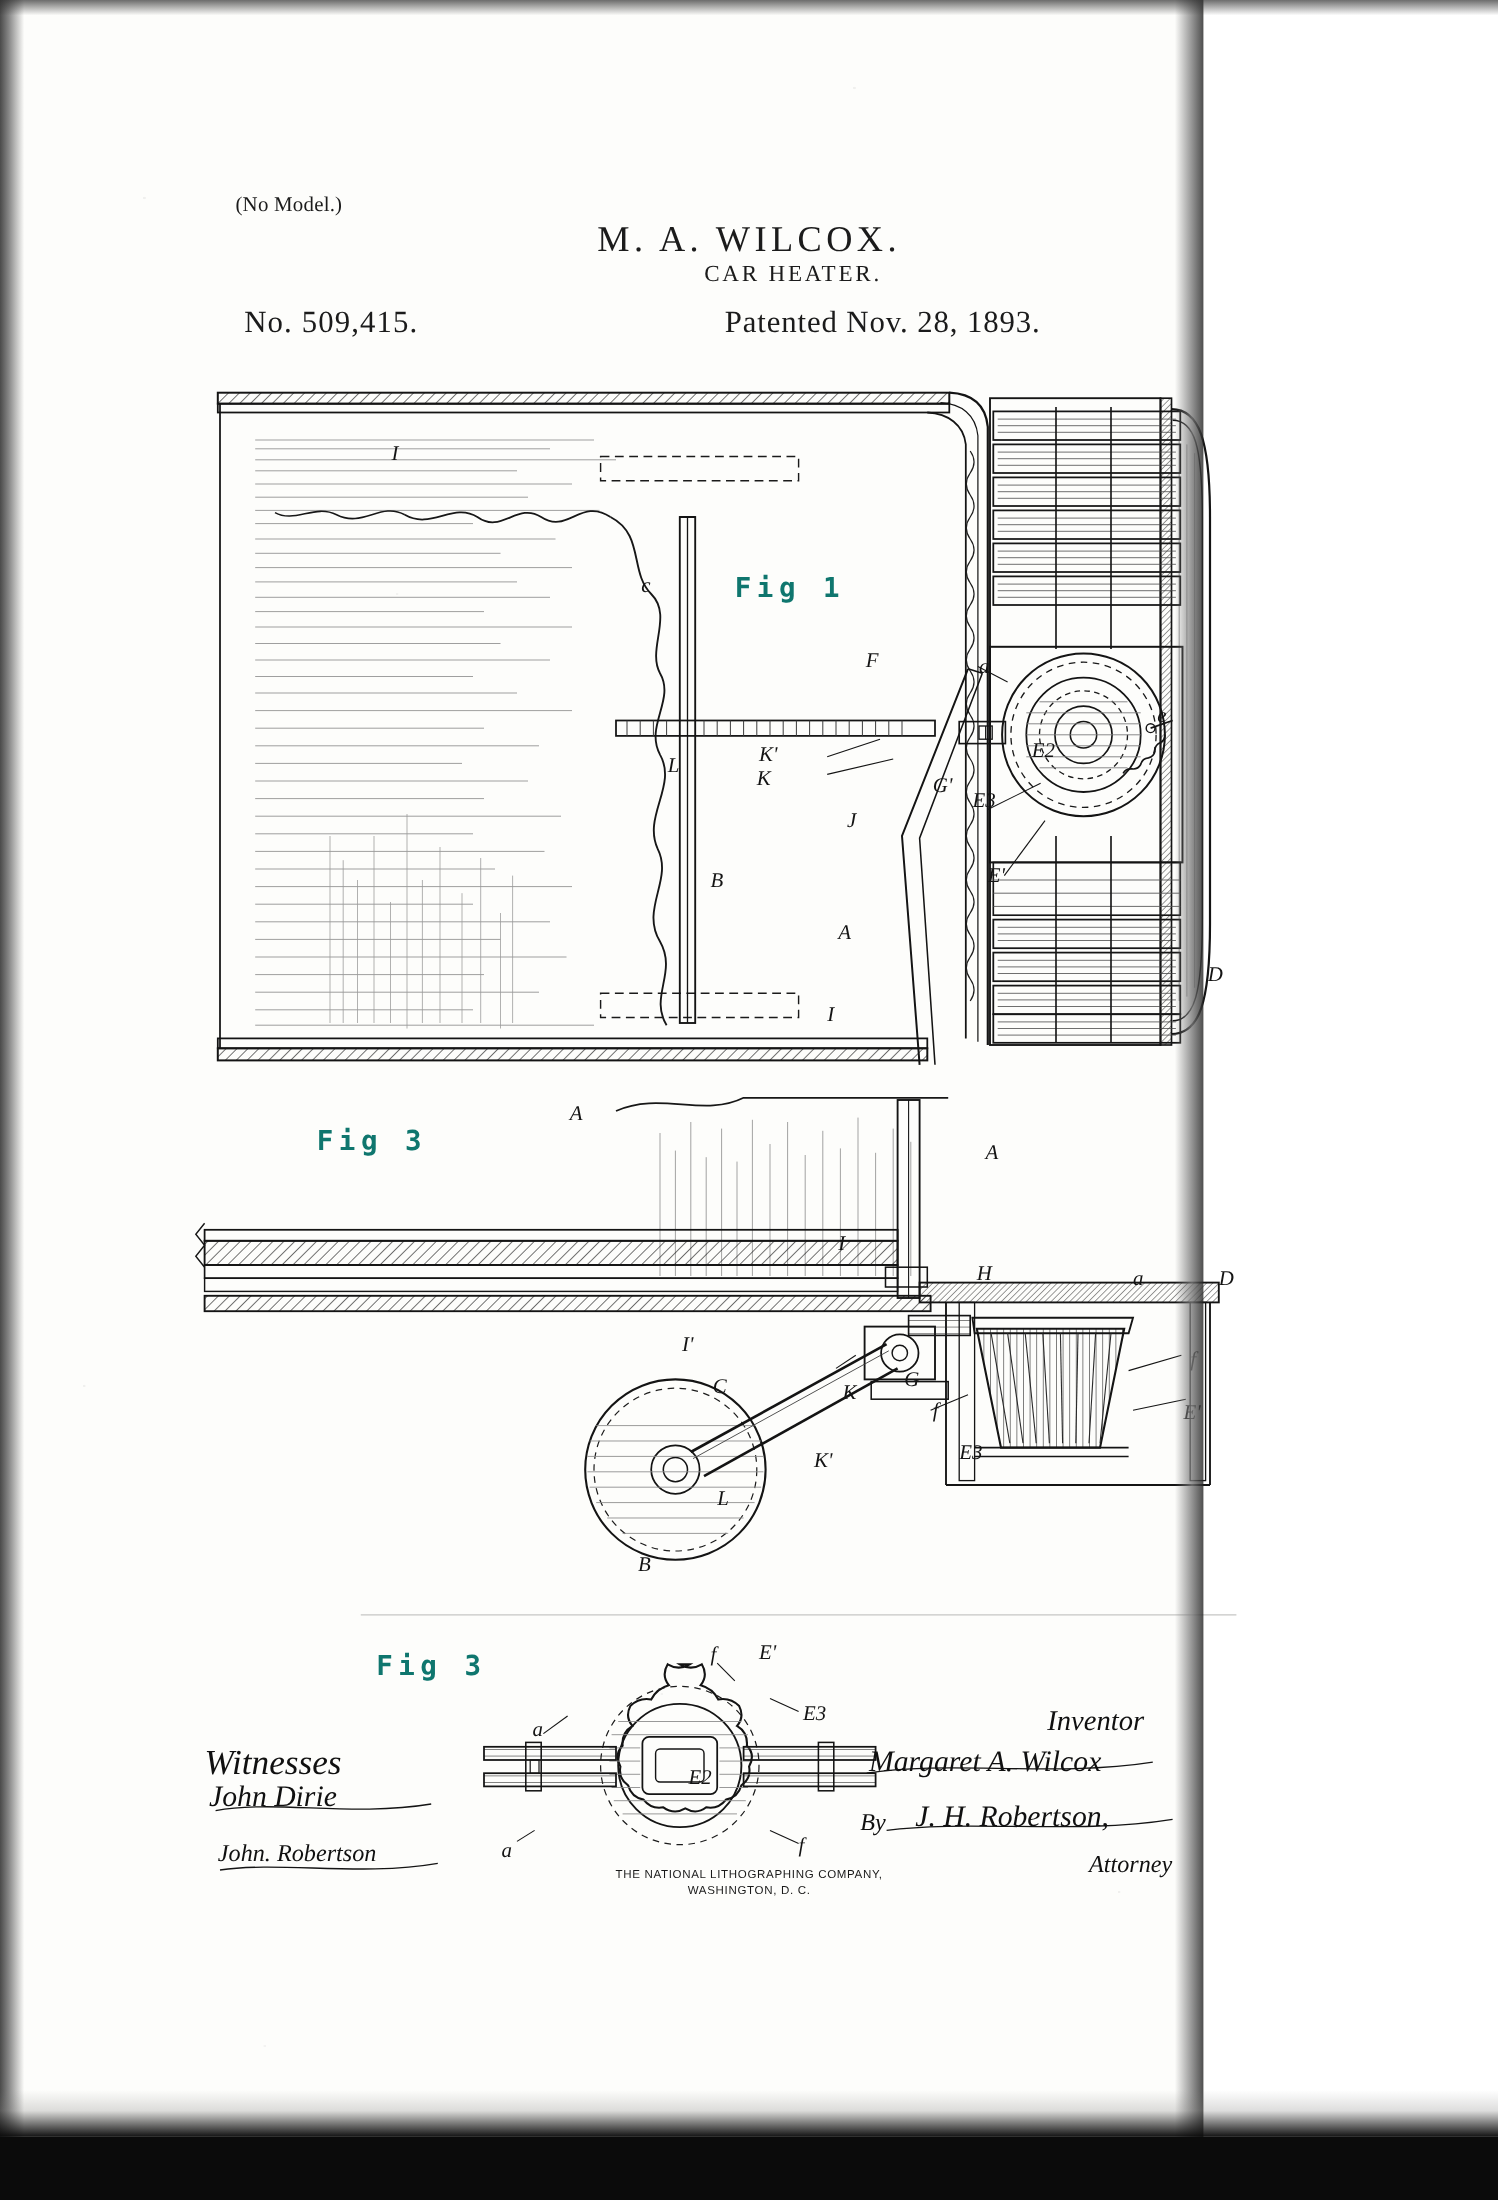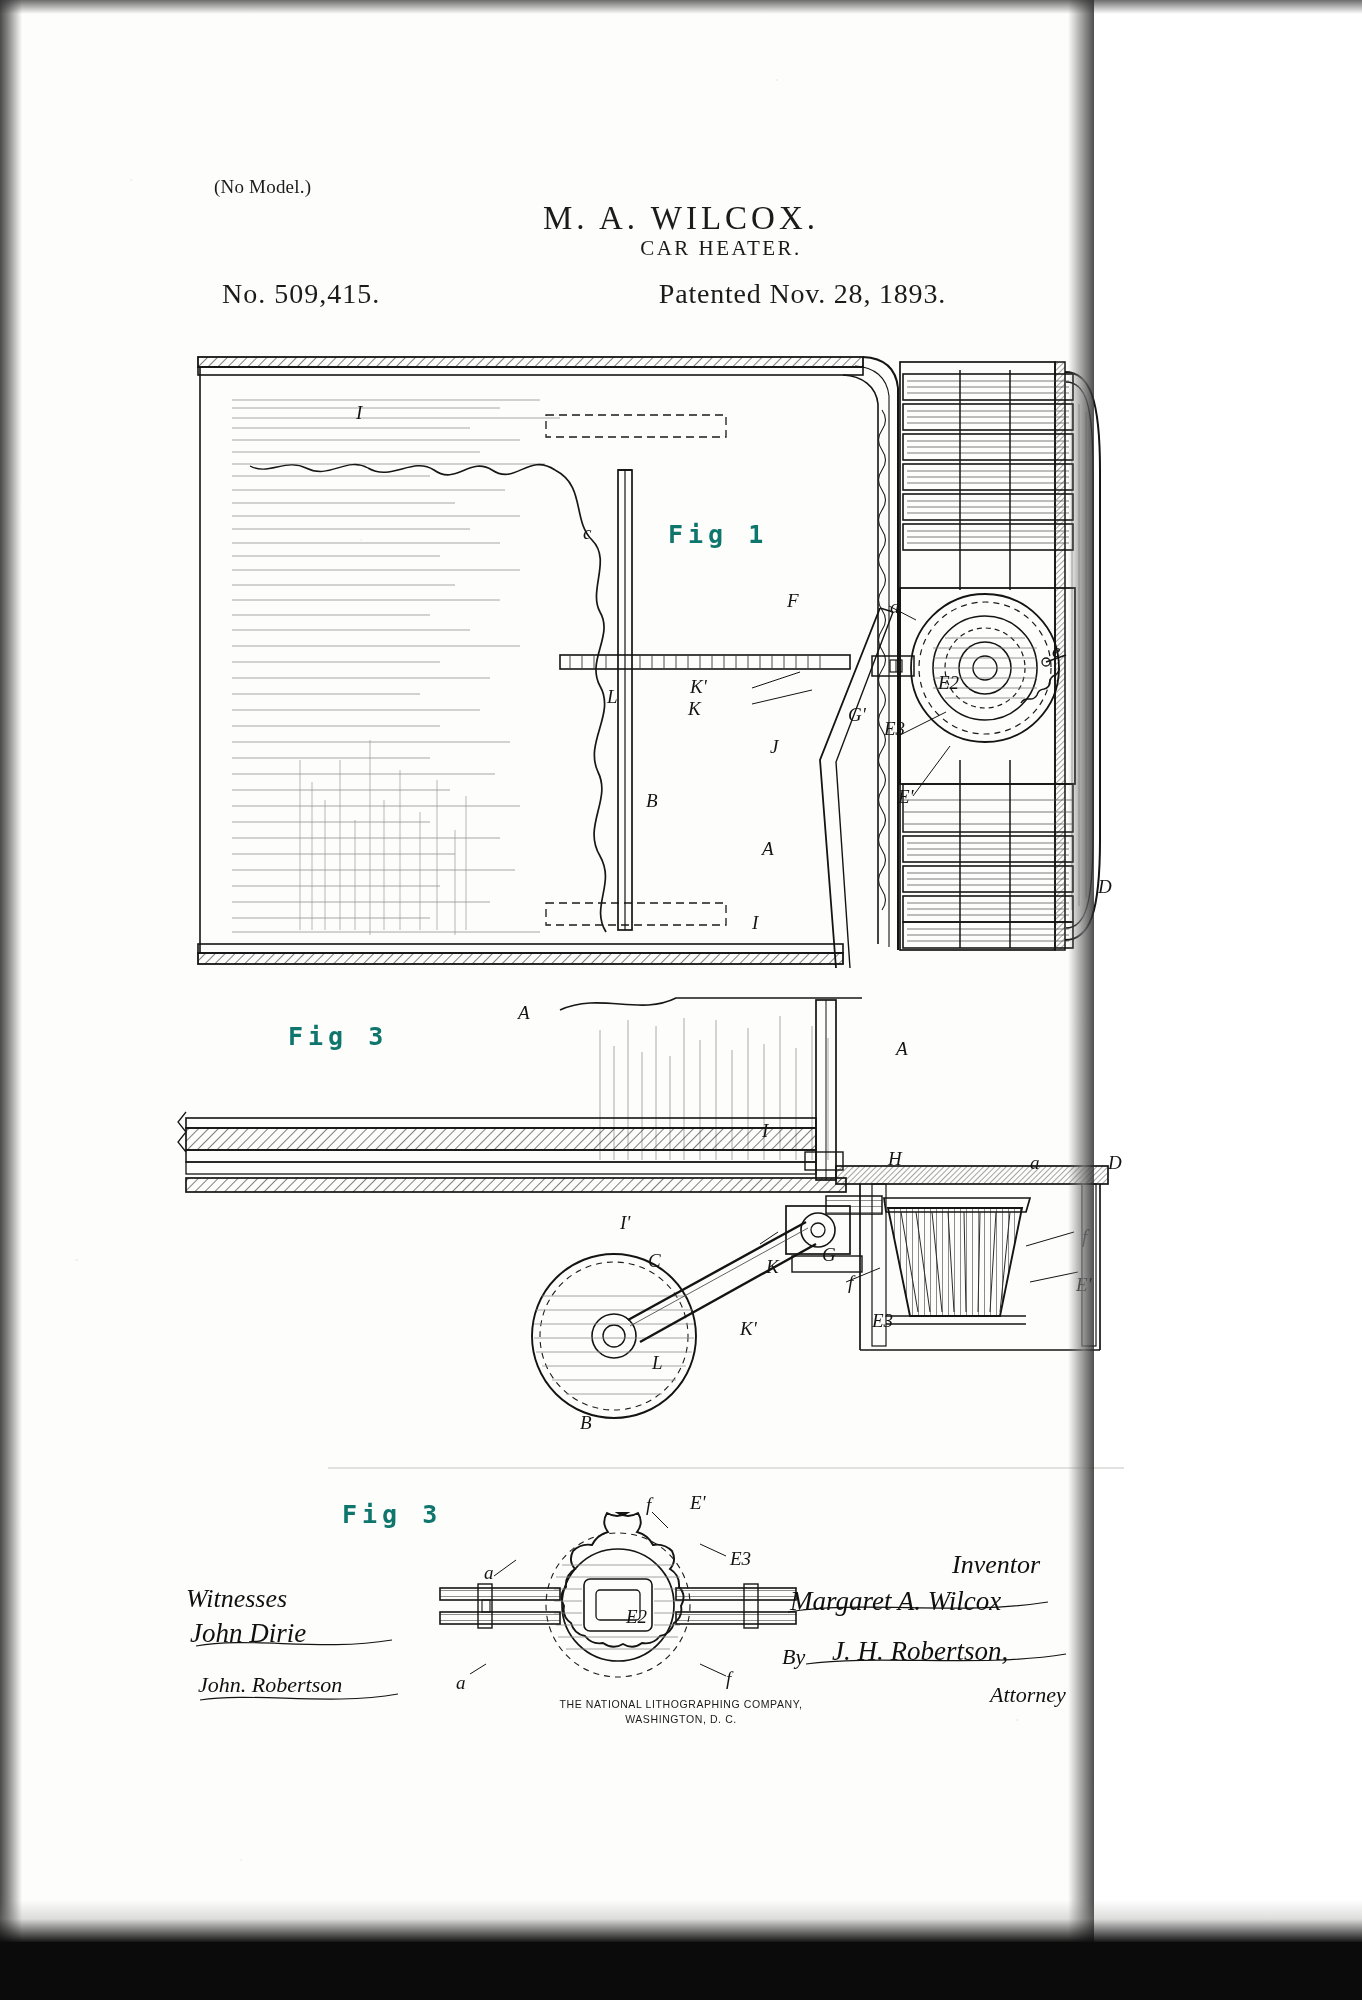--- a/index.html
+++ b/index.html
@@ -106,21 +106,21 @@
     color: #141414;
   }
 
   
   .script {
     position: absolute;
     font-family: "Liberation Serif", serif;
     font-style: italic;
     color: #101010;
   }
-  .witness-title { font-size: 26px; font-style: italic; }
+  .witness-title { font-size: 32px; font-style: italic; }
   .sig { font-size: 27px; }
   .sig-small { font-size: 22px; }
   .inventor-title { font-size: 26px; }
 
   .printer {
     position: absolute;
     left: 0; top: 1697px; width: 1362px;
     text-align: center;
     font-family: "Liberation Sans", sans-serif;
     font-size: 10.5px;

